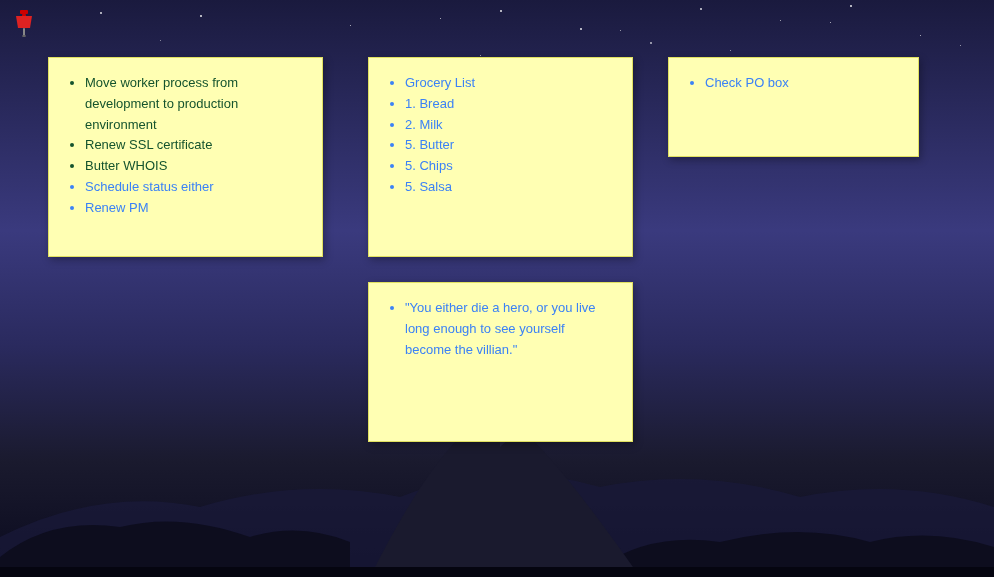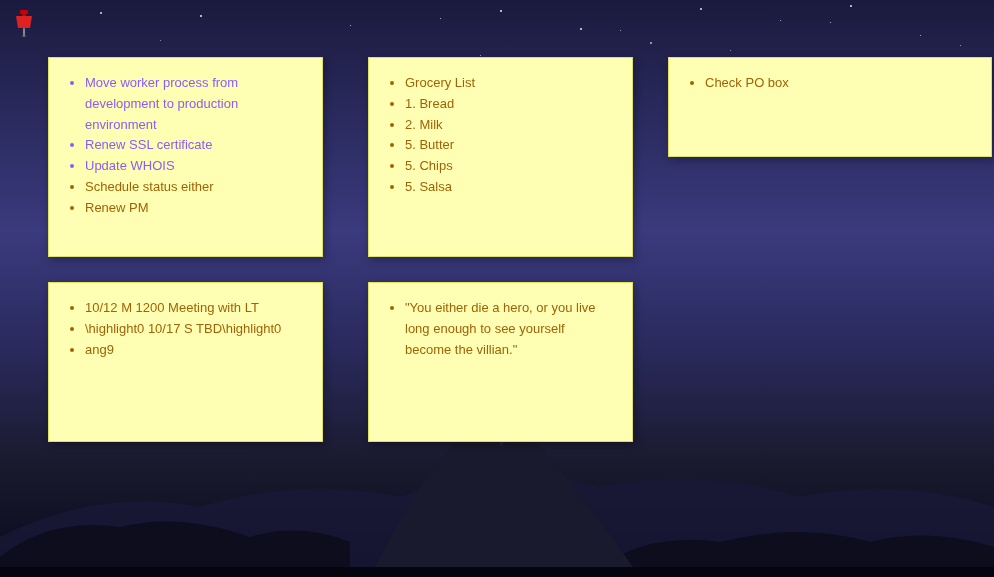--- a/index.html
+++ b/index.html
@@ -63,47 +63,47 @@
       box-shadow: 2px 3px 8px rgba(0,0,0,0.3);
     }
 
     .sticky-note ul {
       list-style: disc;
       padding-left: 18px;
     }
 
     .sticky-note ul li {
       font-size: 13px;
-      color: #a16207;
+      color: #3b82f6;
       line-height: 1.6;
     }
 
     .sticky-note ul li.highlight {
-      color: #8b5cf6;
+      color: #14532d;
     }
 
     
     #note-1 {
       left: 48px;
       top: 57px;
       width: 275px;
       min-height: 200px;
     }
 
     #note-2 {
       left: 368px;
       top: 57px;
       width: 265px;
       min-height: 200px;
     }
 
     #note-3 {
       left: 668px;
       top: 57px;
-      width: 324px;
+      width: 251px;
       min-height: 100px;
     }
 
     #note-4 {
       left: 48px;
       top: 282px;
       width: 275px;
       min-height: 160px;
     }
 
@@ -174,21 +174,21 @@
     <ellipse cx="16" cy="28" rx="2" ry="1" fill="#666"></ellipse>
   </svg>
 </div>
 
 <div id="notes-container">
 
   <div id="note-1" class="sticky-note">
     <ul>
       <li class="highlight">Move worker process from development to production environment</li>
       <li class="highlight">Renew SSL certificate</li>
-      <li class="highlight">Update WHOIS</li>
+      <li class="highlight">Butter WHOIS</li>
       <li>Schedule status either</li>
       <li>Renew PM</li>
     </ul>
   </div>
 
   <div id="note-2" class="sticky-note">
     <ul>
       <li>Grocery List</li>
       <li>1. Bread</li>
       <li>2. Milk</li>
@@ -197,27 +197,20 @@
       <li>5. Salsa</li>
     </ul>
   </div>
 
   <div id="note-3" class="sticky-note">
     <ul>
       <li>Check PO box</li>
     </ul>
   </div>
 
-  <div id="note-4" class="sticky-note">
-    <ul>
-      <li>10/12 M 1200 Meeting with LT</li>
-      <li>\highlight0 10/17 S TBD\highlight0</li>
-      <li>ang9</li>
-    </ul>
-  </div>
 
   <div id="note-5" class="sticky-note">
     <ul>
       <li>"You either die a hero, or you live long enough to see yourself become the villian."</li>
     </ul>
   </div>
 
 </div>
 
 </body></html>

